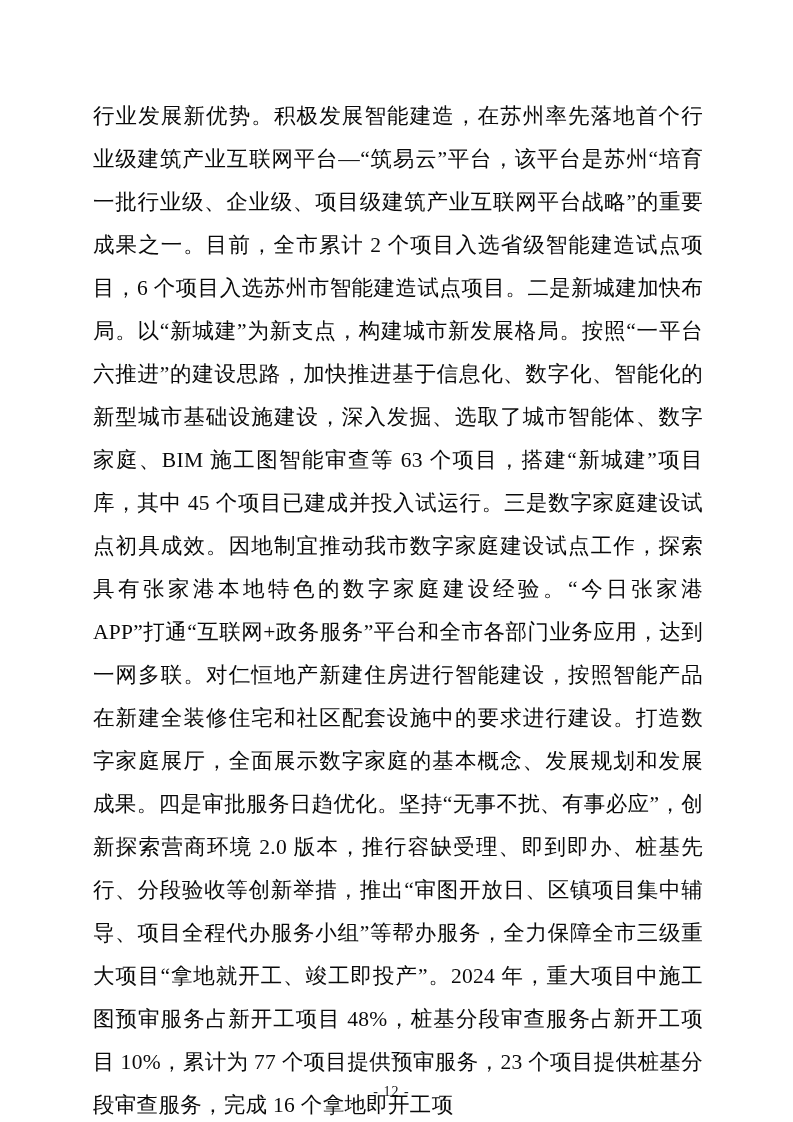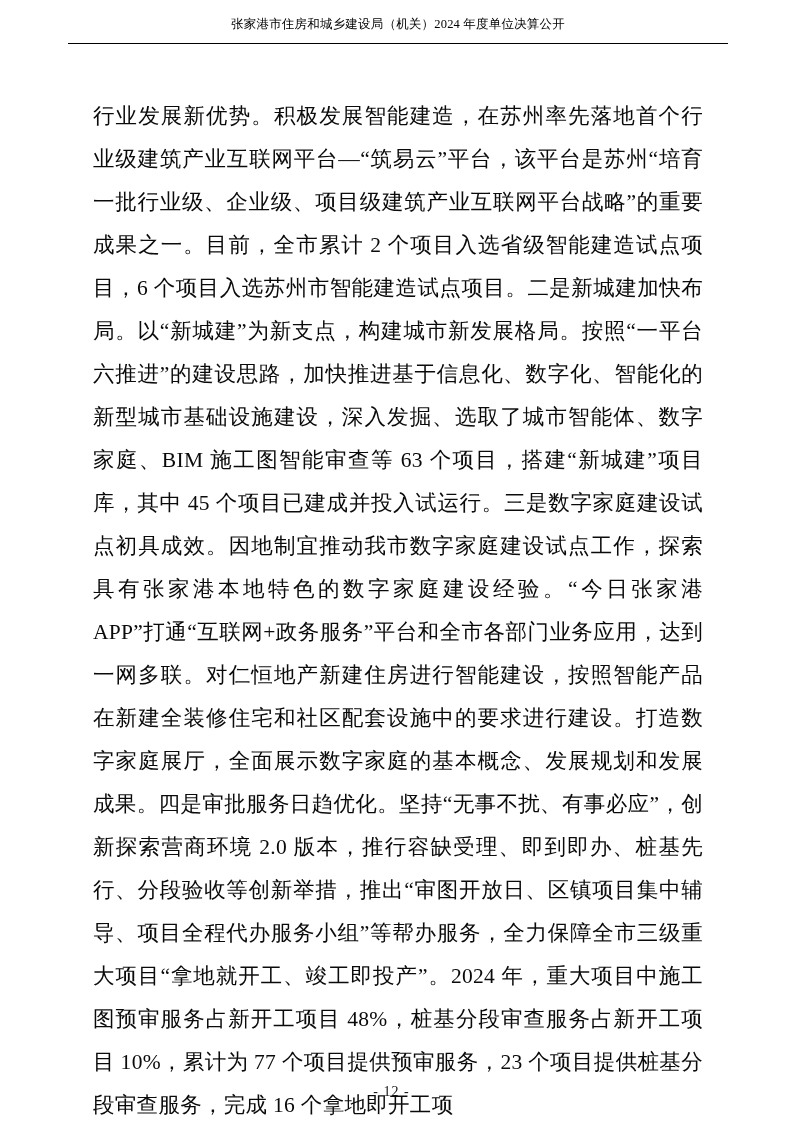--- a/index.html
+++ b/index.html
@@ -74,24 +74,20 @@
     font-size: 14px;
     letter-spacing: 1px;
     color: #111111;
   }
 </style>
 </head>
 <body>
 
 <div class="page">
 
-  <div class="header">
-    <div class="header-text">张家港市住房和城乡建设局（机关）2024 年度单位决算公开</div>
-    <div class="header-rule"></div>
-  </div>
 
   <div class="body-block">
     <p class="para">行业发展新优势。积极发展智能建造，在苏州率先落地首个行业级建筑产业互联网平台—“筑易云”平台，该平台是苏州“培育一批行业级、企业级、项目级建筑产业互联网平台战略”的重要成果之一。目前，全市累计 2 个项目入选省级智能建造试点项目，6 个项目入选苏州市智能建造试点项目。二是新城建加快布局。以“新城建”为新支点，构建城市新发展格局。按照“一平台六推进”的建设思路，加快推进基于信息化、数字化、智能化的新型城市基础设施建设，深入发掘、选取了城市智能体、数字家庭、BIM 施工图智能审查等 63 个项目，搭建“新城建”项目库，其中 45 个项目已建成并投入试运行。三是数字家庭建设试点初具成效。因地制宜推动我市数字家庭建设试点工作，探索具有张家港本地特色的数字家庭建设经验。“今日张家港 APP”打通“互联网+政务服务”平台和全市各部门业务应用，达到一网多联。对仁恒地产新建住房进行智能建设，按照智能产品在新建全装修住宅和社区配套设施中的要求进行建设。打造数字家庭展厅，全面展示数字家庭的基本概念、发展规划和发展成果。四是审批服务日趋优化。坚持“无事不扰、有事必应”，创新探索营商环境 2.0 版本，推行容缺受理、即到即办、桩基先行、分段验收等创新举措，推出“审图开放日、区镇项目集中辅导、项目全程代办服务小组”等帮办服务，全力保障全市三级重大项目“拿地就开工、竣工即投产”。2024 年，重大项目中施工图预审服务占新开工项目 48%，桩基分段审查服务占新开工项目 10%，累计为 77 个项目提供预审服务，23 个项目提供桩基分段审查服务，完成 16 个拿地即开工项</p>
   </div>
 
   <div class="footer">
     <span class="page-number">- 12 -</span>
   </div>
 
 </div>

